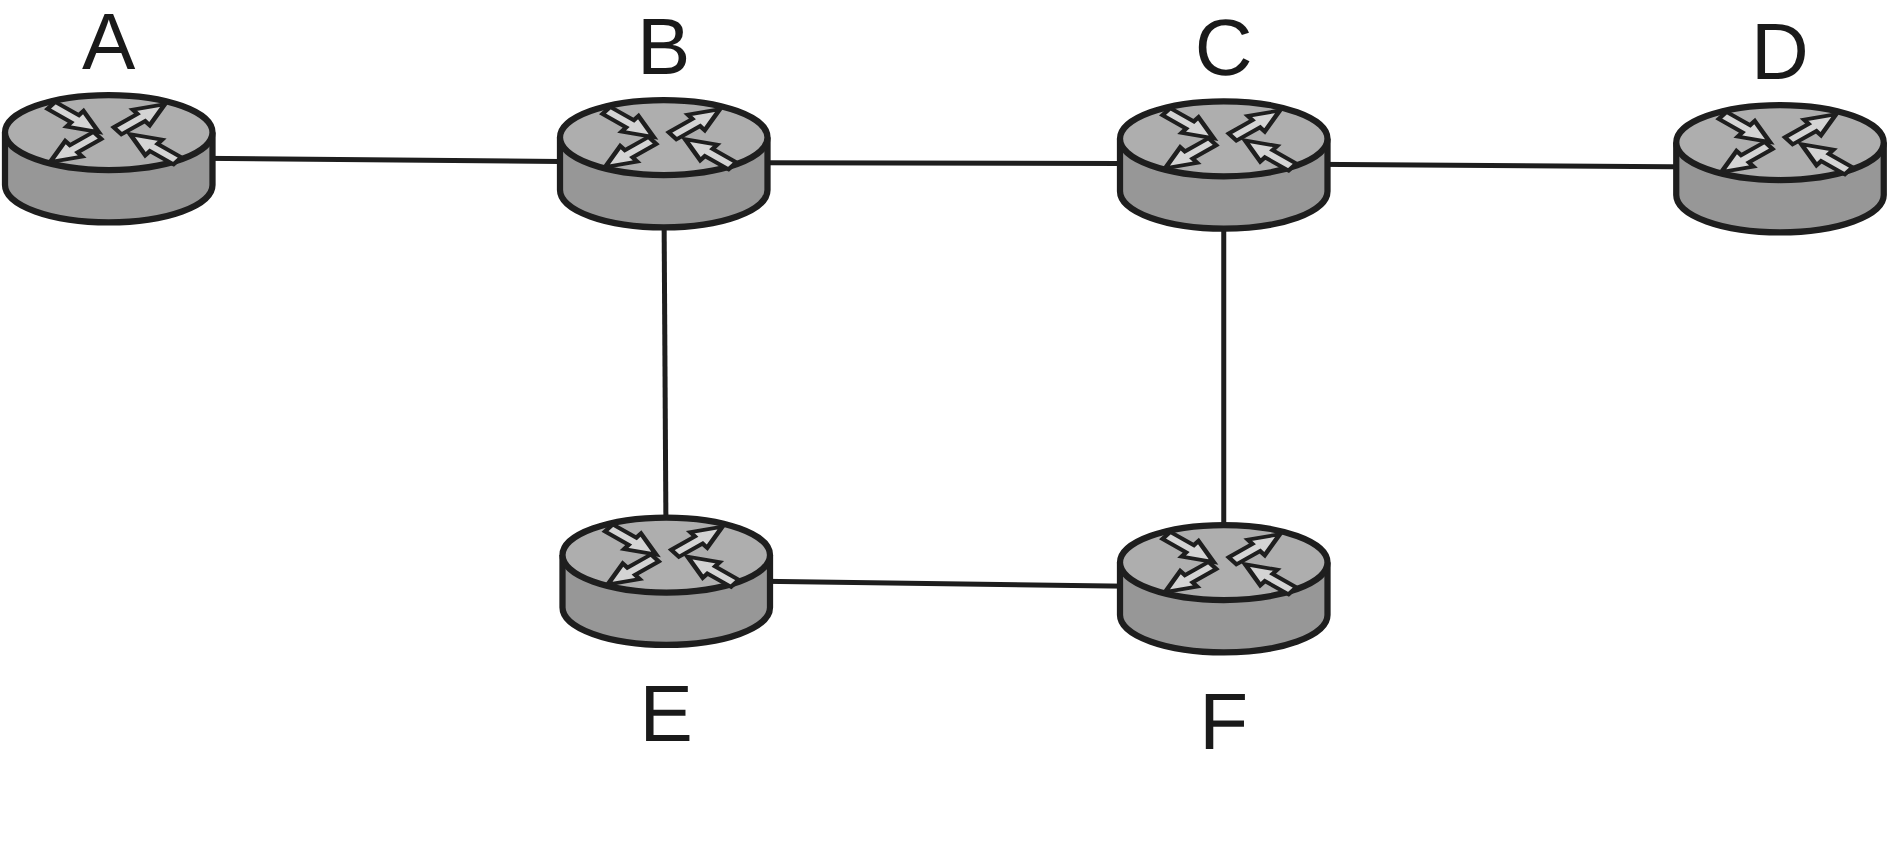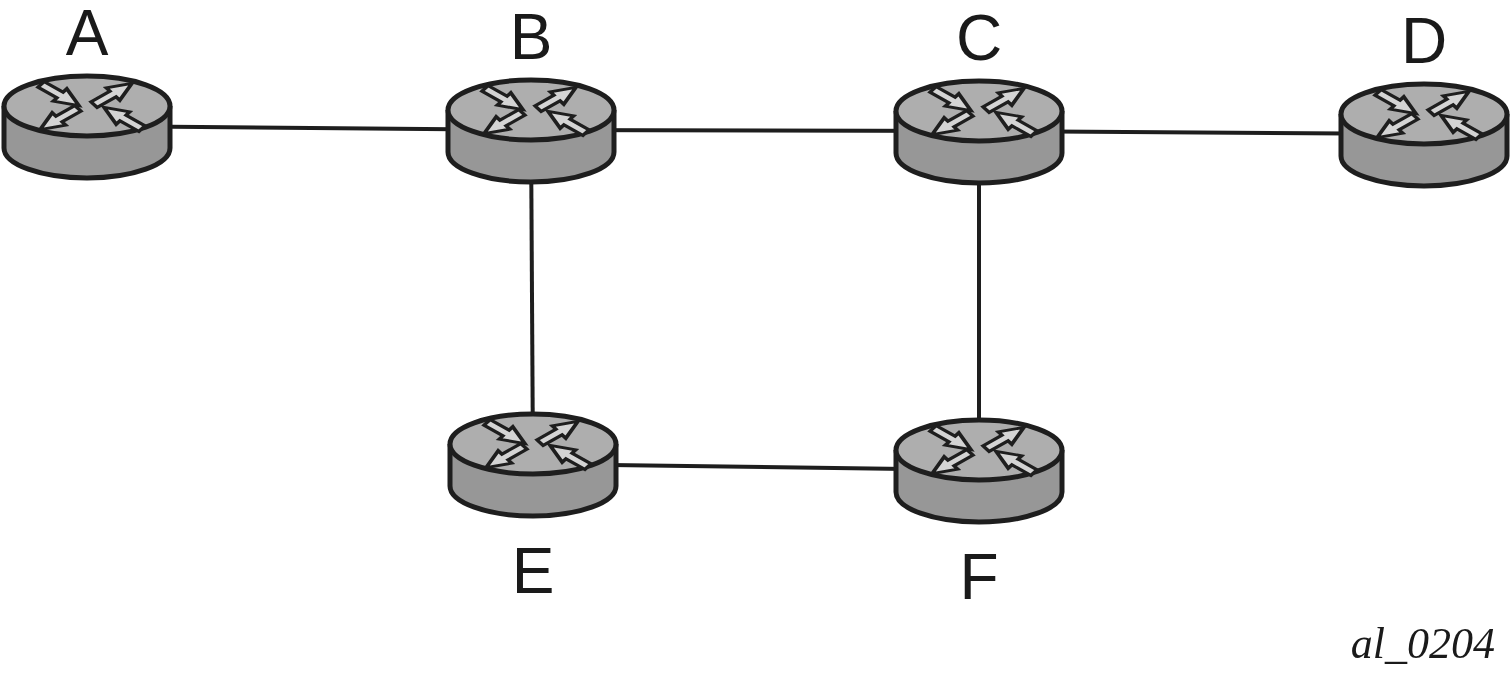--- a/index.html
+++ b/index.html
@@ -104,14 +104,13 @@
     <g id="labels-layer">
         <text x="87" y="55" class="node-label">A</text>
         <text x="531" y="59" class="node-label">B</text>
         <text x="979" y="60" class="node-label">C</text>
         <text x="1424" y="63" class="node-label">D</text>
         <text x="533" y="593" class="node-label">E</text>
         <text x="979" y="599" class="node-label">F</text>
       </g>
   </svg>
 
-  <div class="caption">al_0204</div>
 </div>
 
 </body></html>

